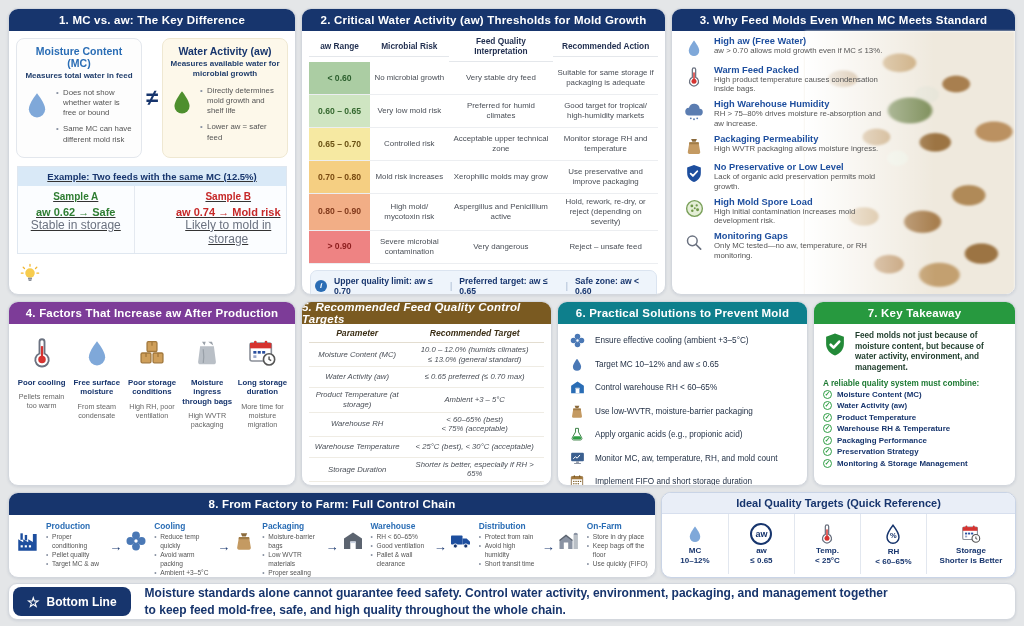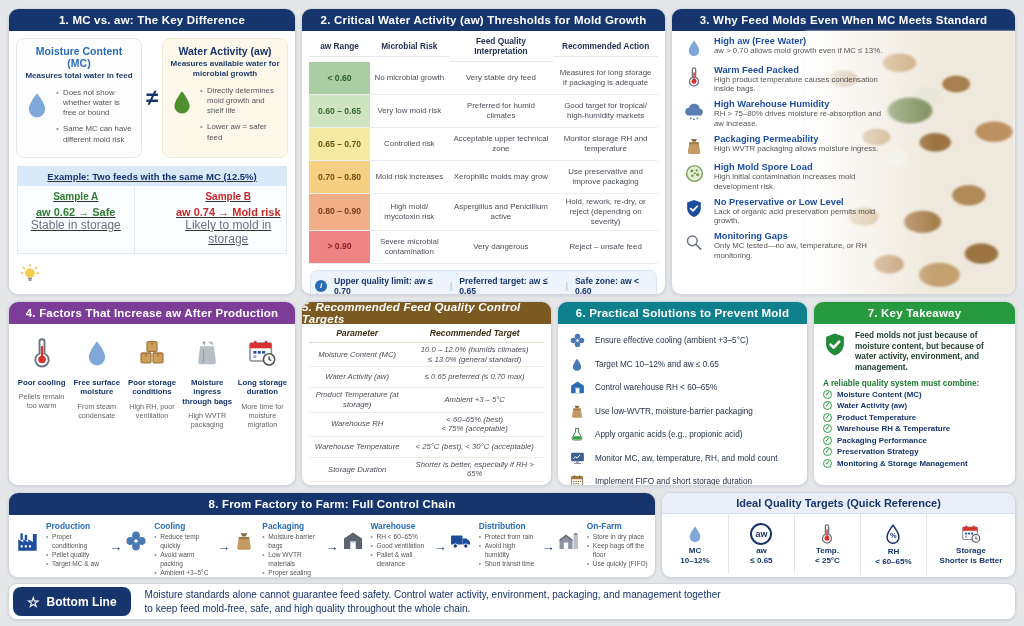--- a/index.html
+++ b/index.html
@@ -142,21 +142,21 @@
   .aw-circ { width:22px; height:22px; border:2px solid #17356d; border-radius:50%;
              display:flex; align-items:center; justify-content:center; font-weight:bold; font-size:9px; color:#17356d; }
   .hum { position:relative; width:22px; height:24px; }
   .hum .pct { position:absolute; left:0; right:0; top:9px; text-align:center; font-size:7.5px; font-weight:bold; color:#17356d; }
 
   
   #bl { left:8px; top:583px; width:1008px; height:37px; border-radius:9px; display:flex; align-items:center; gap:14px; padding:4px; }
   .bl-badge { background:#17356d; border-radius:8px; height:29px; padding:0 14px; display:flex; align-items:center; gap:7px;
               color:#fff; font-weight:bold; font-size:12px; flex:0 0 auto; }
   .bl-star { font-size:14px; line-height:1; }
-  .bl-text { font-weight:normal; font-size:10px; color:#17356d; line-height:1.4; }
+  .bl-text { font-weight:bold; font-size:12px; color:#17356d; line-height:1.4; }
 </style>
 </head>
 <body>
 
 <svg width="0" height="0" style="position:absolute" aria-hidden="true">
   <defs>
     <symbol id="s-droplet" viewBox="0 0 24 24">
         <path d="M12 2C12 2 5 10.7 5 15.7a7 7 0 0 0 14 0C19 10.7 12 2 12 2Z"></path>
       </symbol>
     <symbol id="s-thermo" viewBox="0 0 24 24">
@@ -359,21 +359,21 @@
       <div class="t2-row">
         <div class="t2-h">aw Range</div>
         <div class="t2-h">Microbial Risk</div>
         <div class="t2-h">Feed Quality Interpretation</div>
         <div class="t2-h">Recommended Action</div>
       </div>
       <div class="t2-row">
         <div class="t2-c t2-range" style="background: rgb(171, 205, 163); color: rgb(44, 95, 46);">&lt; 0.60</div>
         <div class="t2-c">No microbial growth</div>
         <div class="t2-c">Very stable dry feed</div>
-        <div class="t2-c">Measures for long storage if packaging is adequate</div>
+        <div class="t2-c">Suitable for same storage if packaging is adequate</div>
       </div>
       <div class="t2-row">
         <div class="t2-c t2-range" style="background: rgb(207, 229, 194); color: rgb(53, 104, 47);">0.60 – 0.65</div>
         <div class="t2-c">Very low mold risk</div>
         <div class="t2-c">Preferred for humid climates</div>
         <div class="t2-c">Good target for tropical/ high-humidity markets</div>
       </div>
       <div class="t2-row">
         <div class="t2-c t2-range" style="background: rgb(246, 233, 162); color: rgb(106, 82, 20);">0.65 – 0.70</div>
         <div class="t2-c">Controlled risk</div>
@@ -454,38 +454,38 @@
                 <use href="#s-bag"></use>
               </svg>
             </span>
           <div>
               <div class="p3-t">Packaging Permeability</div>
                <div class="p3-d">High WVTR packaging allows moisture ingress.</div>
             </div>
         </div>
         <div class="p3-item">
           <span class="icw">
+              <svg class="ic" width="20" height="21" viewBox="0 0 24 24">
+                <use href="#s-shieldcheck"></use>
+              </svg>
+            </span>
+          <div>
+              <div class="p3-t">No Preservative or Low Level</div>
+               <div class="p3-d">Lack of organic acid preservation permits mold growth.</div>
+            </div>
+        </div>
+        <div class="p3-item">
+          <span class="icw">
               <svg class="ic" width="21" height="21" viewBox="0 0 24 24">
                 <use href="#s-spores"></use>
               </svg>
             </span>
           <div>
               <div class="p3-t">High Mold Spore Load</div>
                <div class="p3-d">High initial contamination increases mold development risk.</div>
-            </div>
-        </div>
-        <div class="p3-item">
-          <span class="icw">
-              <svg class="ic" width="20" height="21" viewBox="0 0 24 24">
-                <use href="#s-shieldcheck"></use>
-              </svg>
-            </span>
-          <div>
-              <div class="p3-t">No Preservative or Low Level</div>
-               <div class="p3-d">Lack of organic acid preservation permits mold growth.</div>
             </div>
         </div>
         <div class="p3-item">
           <span class="icw">
               <svg class="ic" width="20" height="21" viewBox="0 0 24 24">
                 <use href="#s-magnifier"></use>
               </svg>
             </span>
           <div>
               <div class="p3-t">Monitoring Gaps</div>

